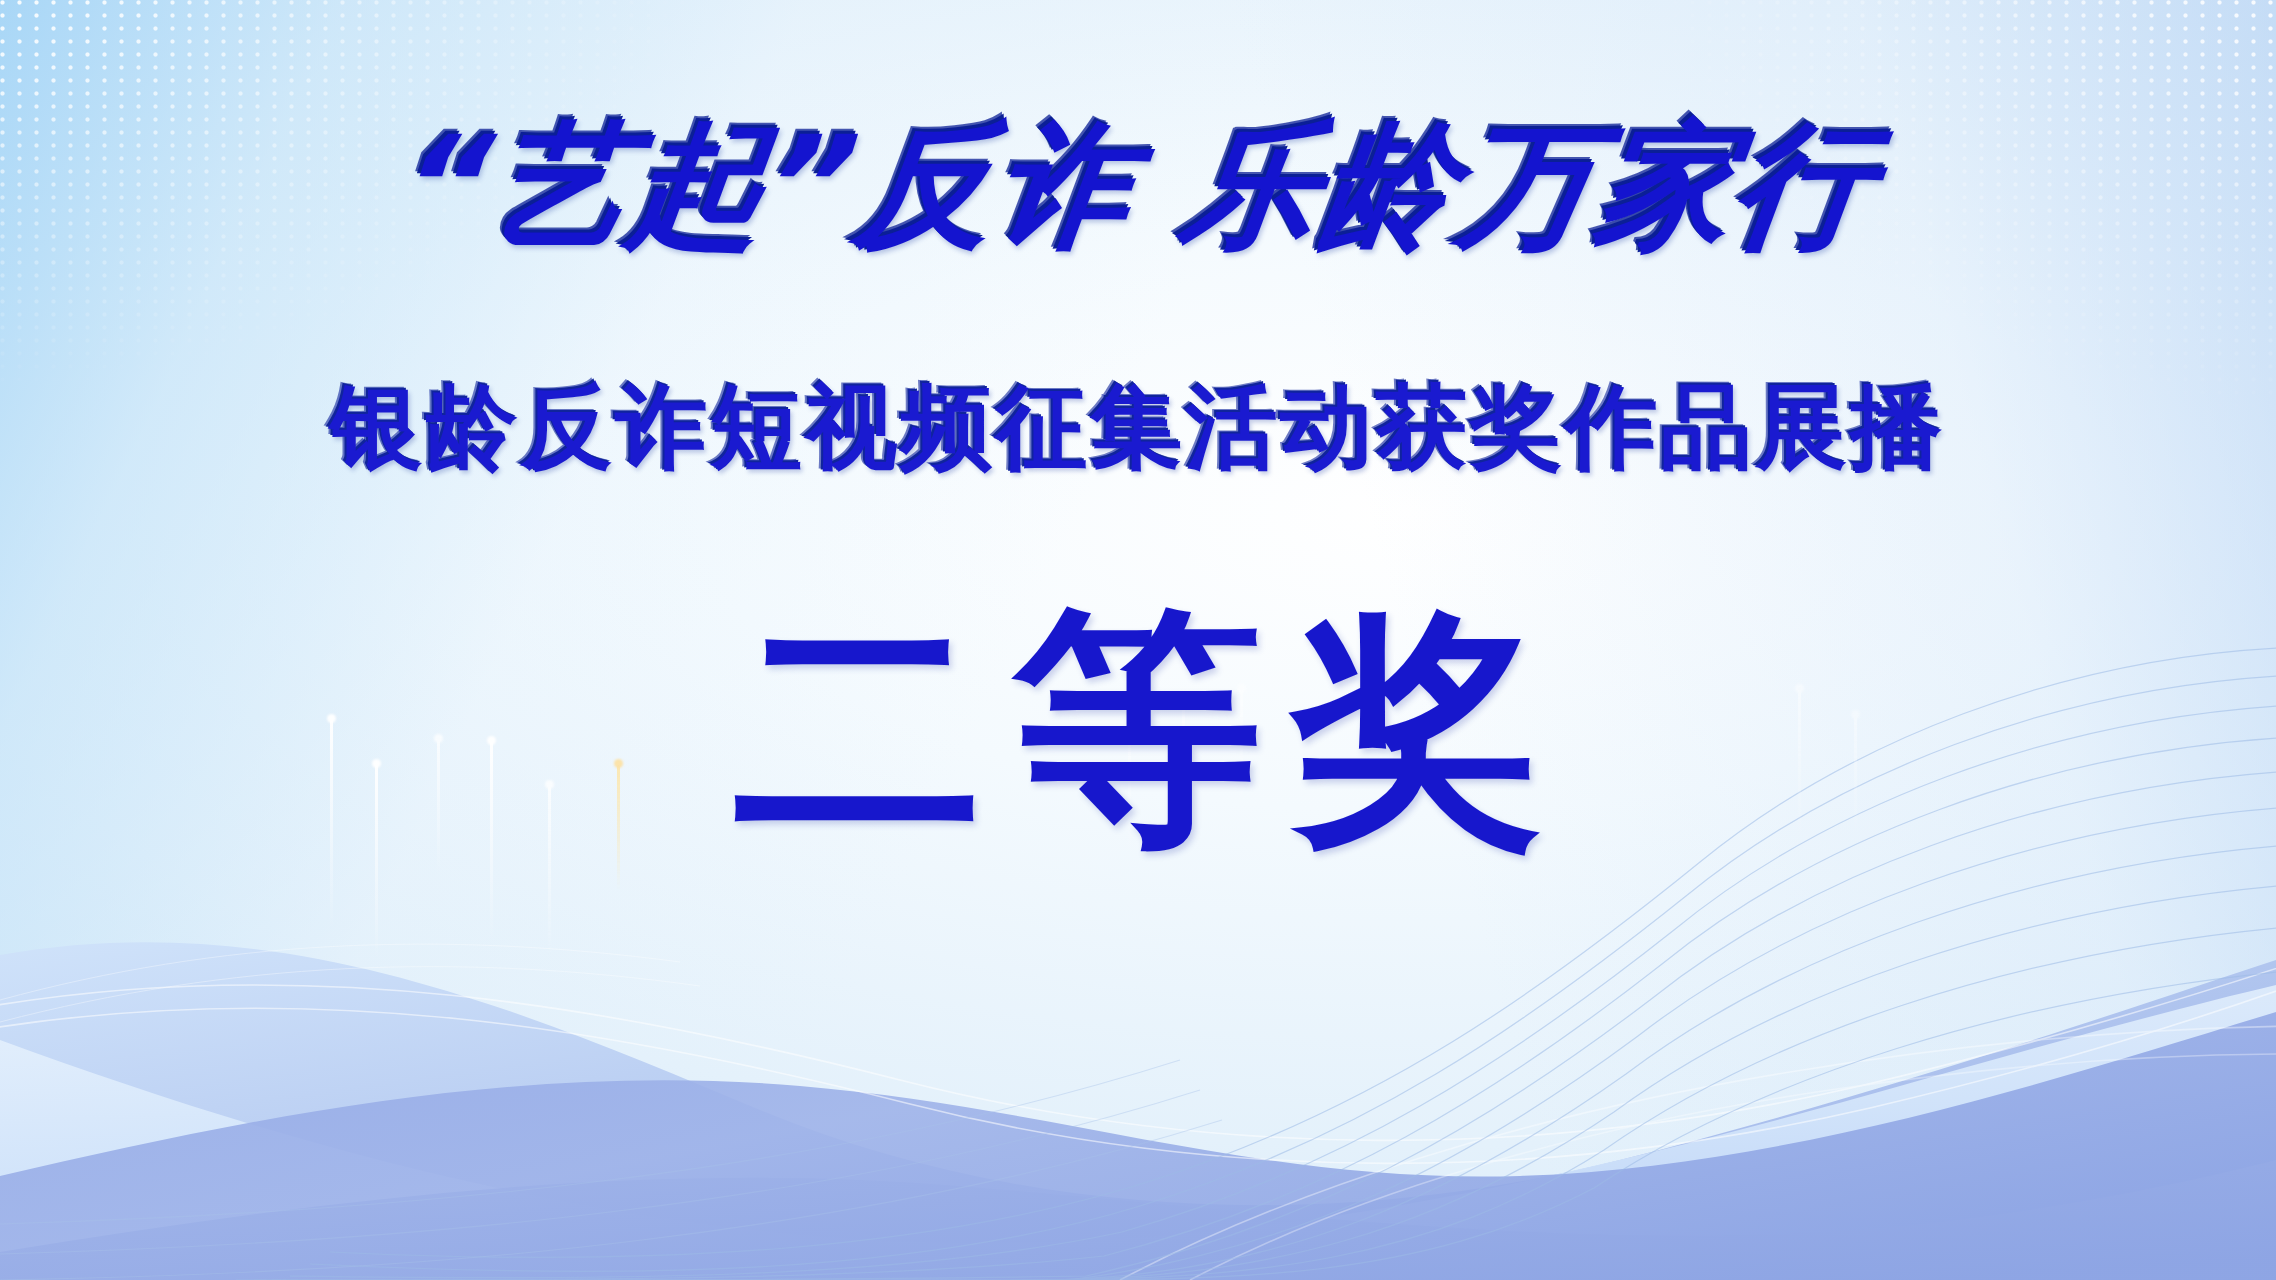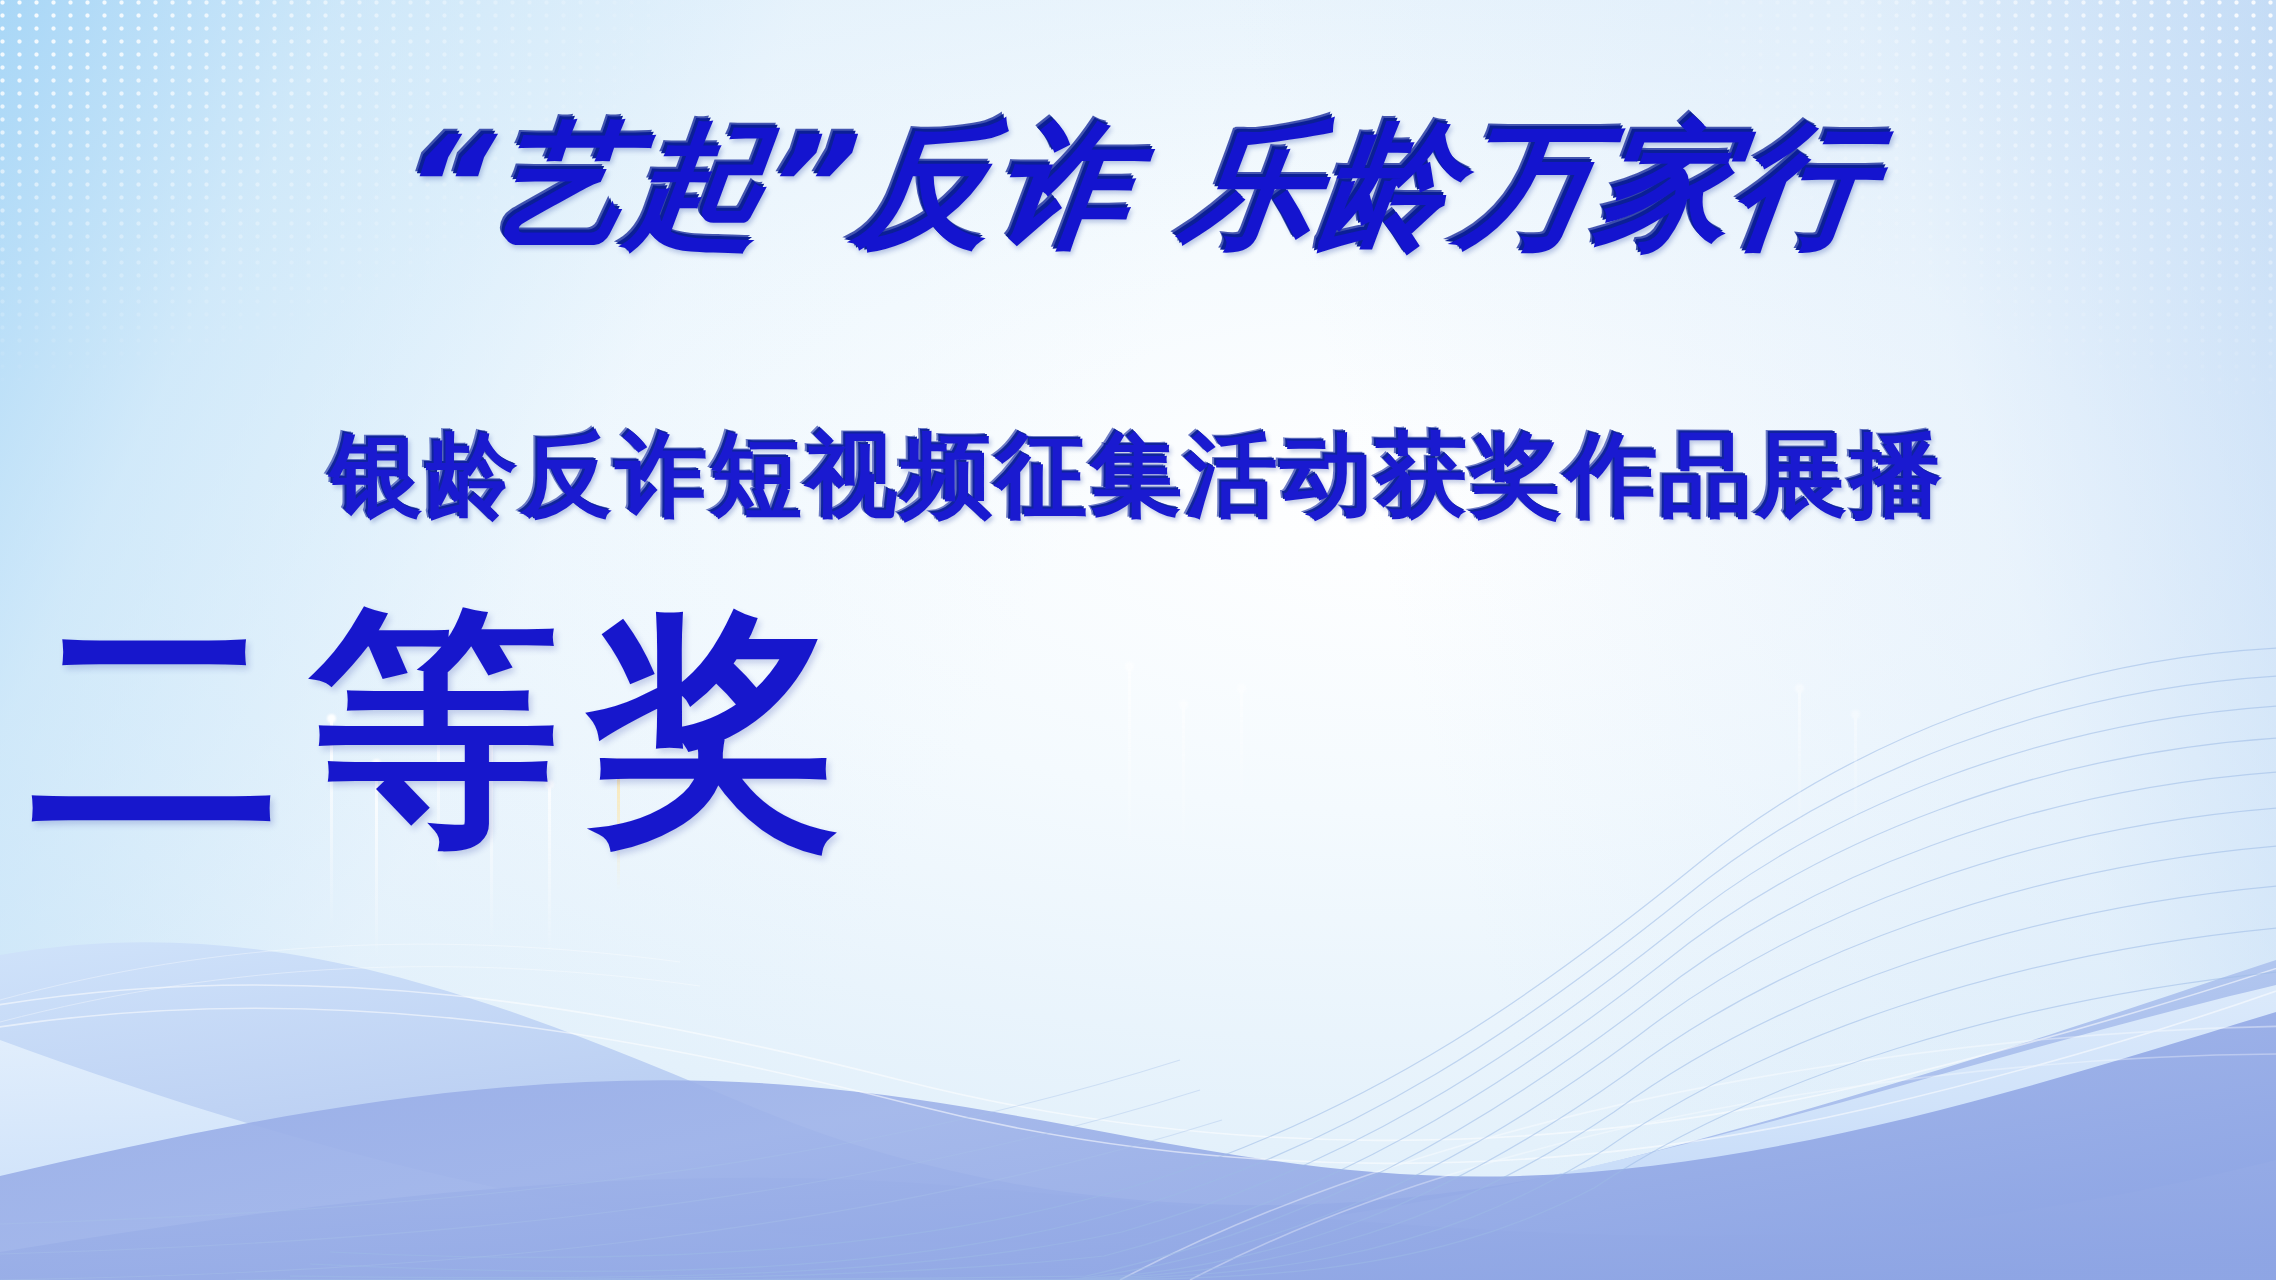--- a/index.html
+++ b/index.html
@@ -95,41 +95,41 @@
     transform: skewX(-7deg);
   }
 
   .subtitle-row {
     position: absolute;
     top: 380px;
     left: 0;
     width: 100%;
     text-align: center;
     white-space: nowrap;
-    margin-top: 48px;
   }
   .subtitle {
     display: inline-block;
     font-family: "DejaVu Sans", "Liberation Sans", sans-serif;
     font-weight: 700;
     font-size: 92px;
     line-height: 1.05;
     letter-spacing: 3px;
     color: #1a1ad0;
     text-shadow:
       -2px -2px 0 #10249c,
       -4px -3px 0 rgba(16,36,156,0.6),
        2px  3px 4px rgba(30,60,160,0.25);
   }
 
   .award-row {
     position: absolute;
     top: 600px;
     left: 0;
     width: 100%;
+    text-align: center;
     white-space: nowrap;
   }
   .award {
     display: inline-block;
     font-family: "DejaVu Serif", "Liberation Serif", serif;
     font-weight: 700;
     font-size: 250px;
     line-height: 1.02;
     letter-spacing: 30px;
     padding-left: 30px;

